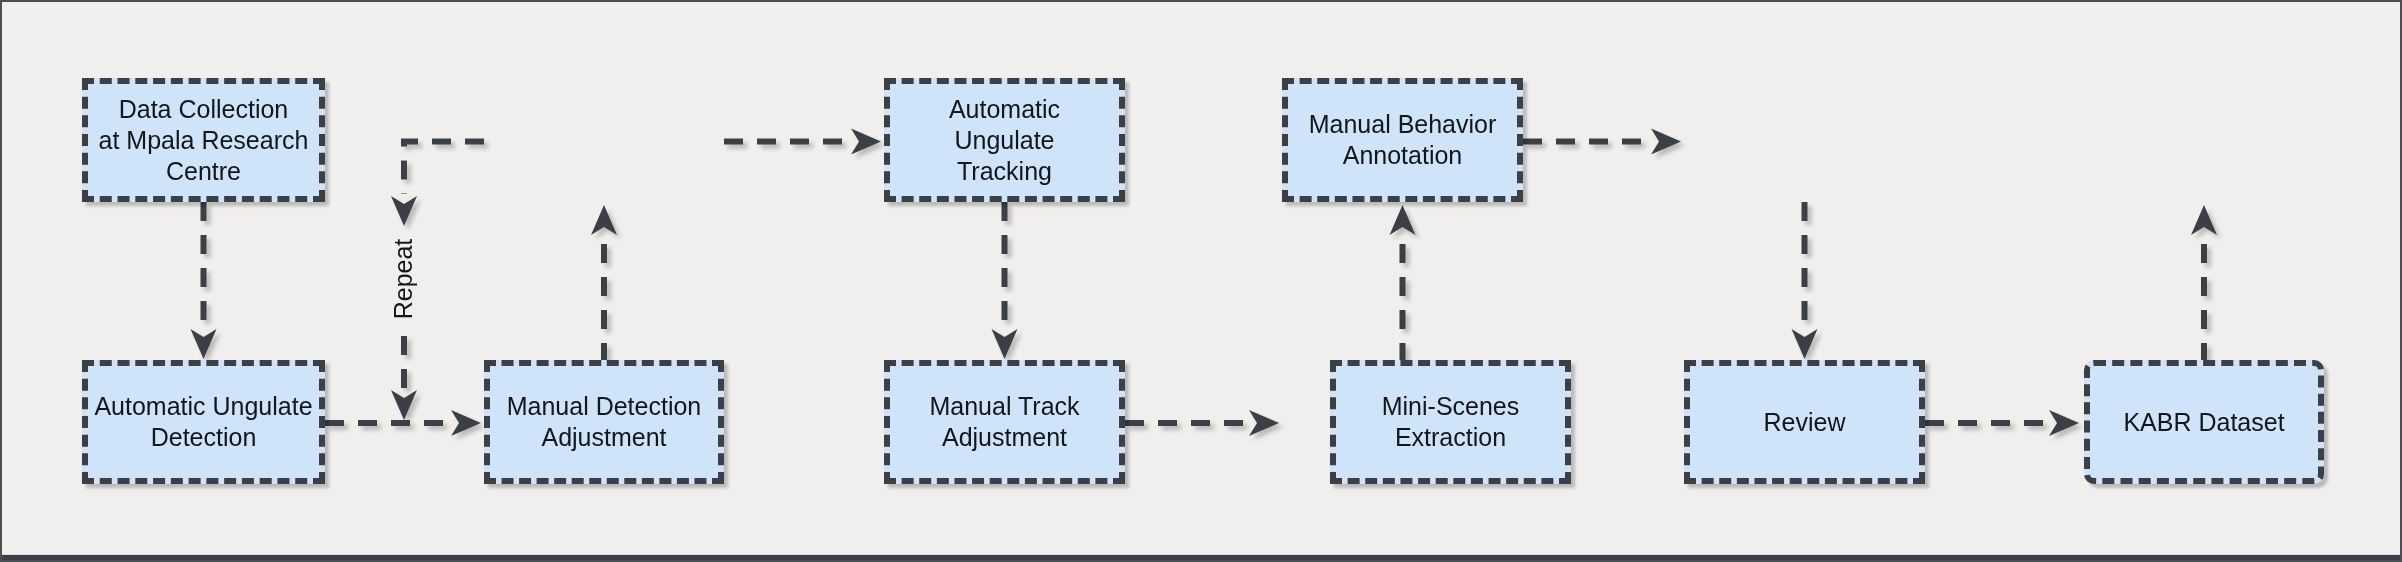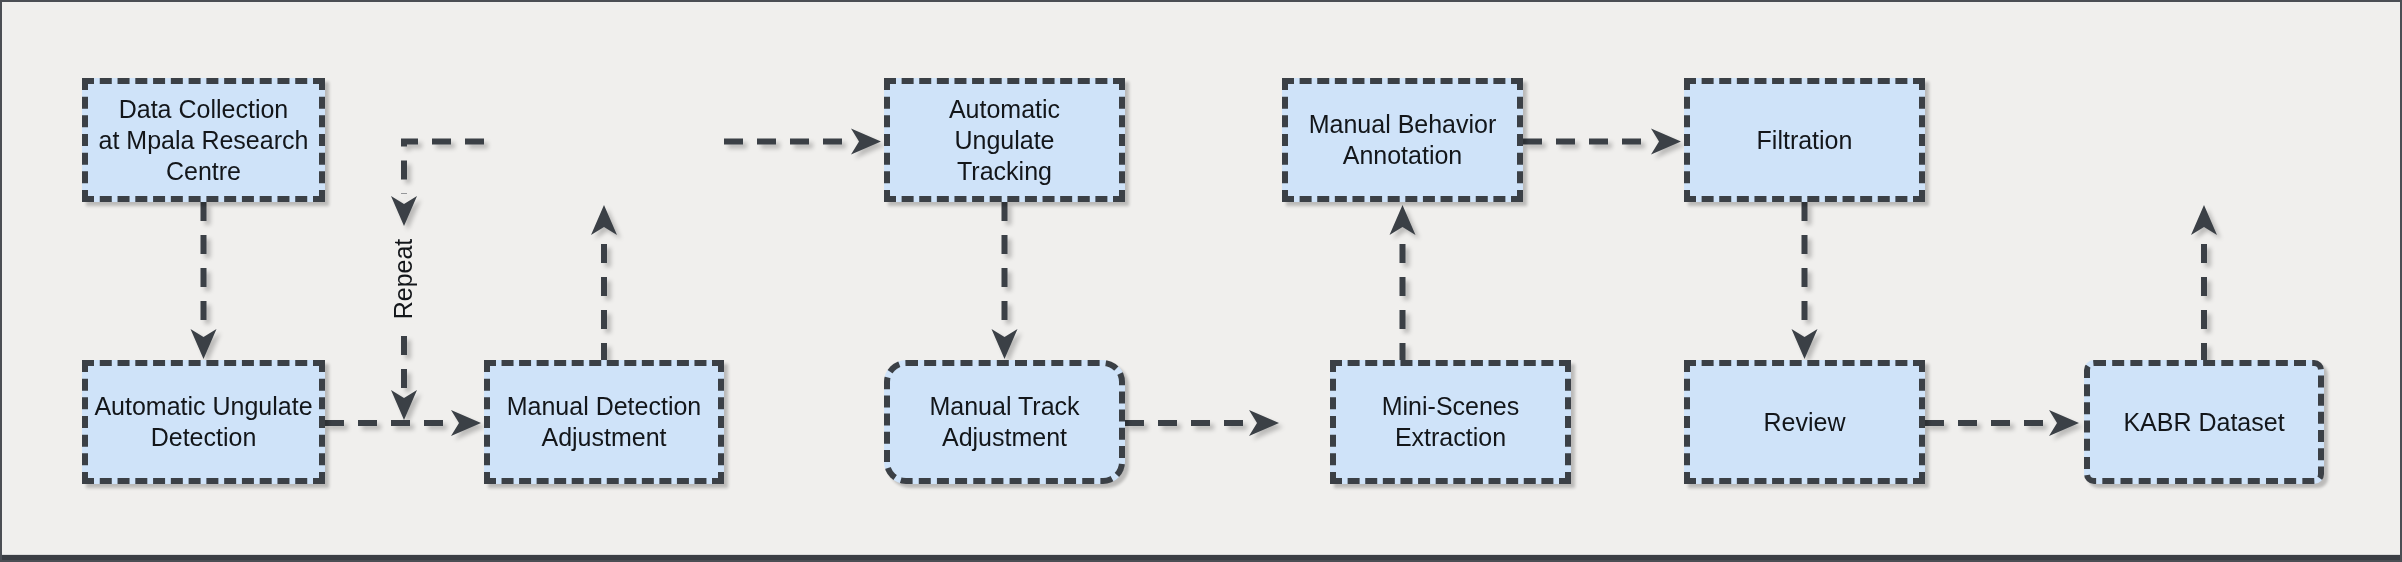--- a/index.html
+++ b/index.html
@@ -105,33 +105,30 @@
 Centre</span>
   </div>
   <div class="node row1" style="left:882px;width:241px;">
     <span class="lbl">Automatic Ungulate
 Tracking</span>
   </div>
   <div class="node row1" style="left:1280px;width:241px;">
     <span class="lbl">Manual Behavior
 Annotation</span>
   </div>
-  <div class="node row1" style="left:1682px;width:241px;">
-    <span class="lbl">Filtration</span>
-  </div>
 
   <div class="node row2" style="left:80px;width:243px;">
     <span class="lbl">Automatic Ungulate
 Detection</span>
   </div>
   <div class="node row2" style="left:482px;width:240px;">
     <span class="lbl">Manual Detection
 Adjustment</span>
   </div>
-  <div class="node row2" style="left:882px;width:241px;border-radius:22px;">
+  <div class="node row2" style="left:882px;width:241px;">
     <span class="lbl">Manual Track
 Adjustment</span>
   </div>
   <div class="node row2" style="left:1280px;width:241px;margin-left:48px;">
     <span class="lbl">Mini-Scenes
 Extraction</span>
   </div>
   <div class="node row2" style="left:1682px;width:241px;">
     <span class="lbl">Review</span>
   </div>

